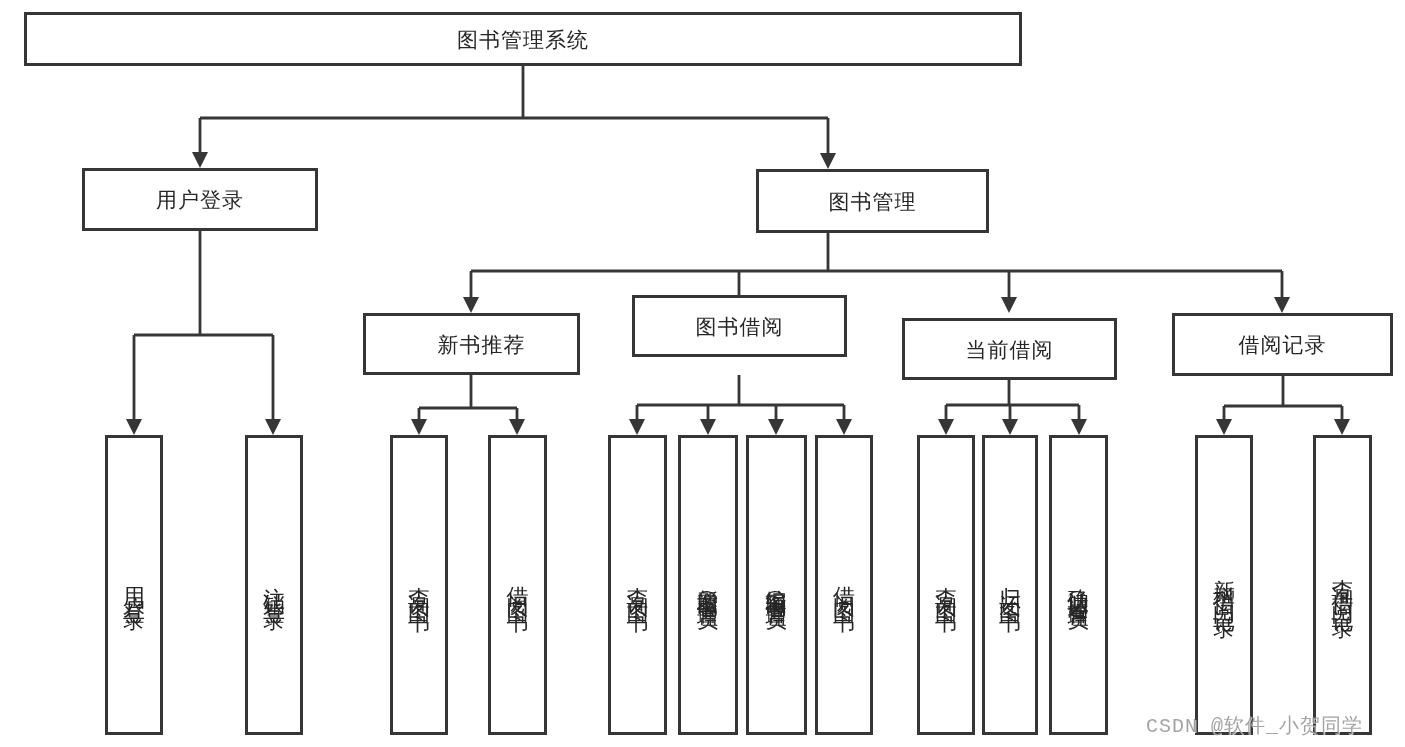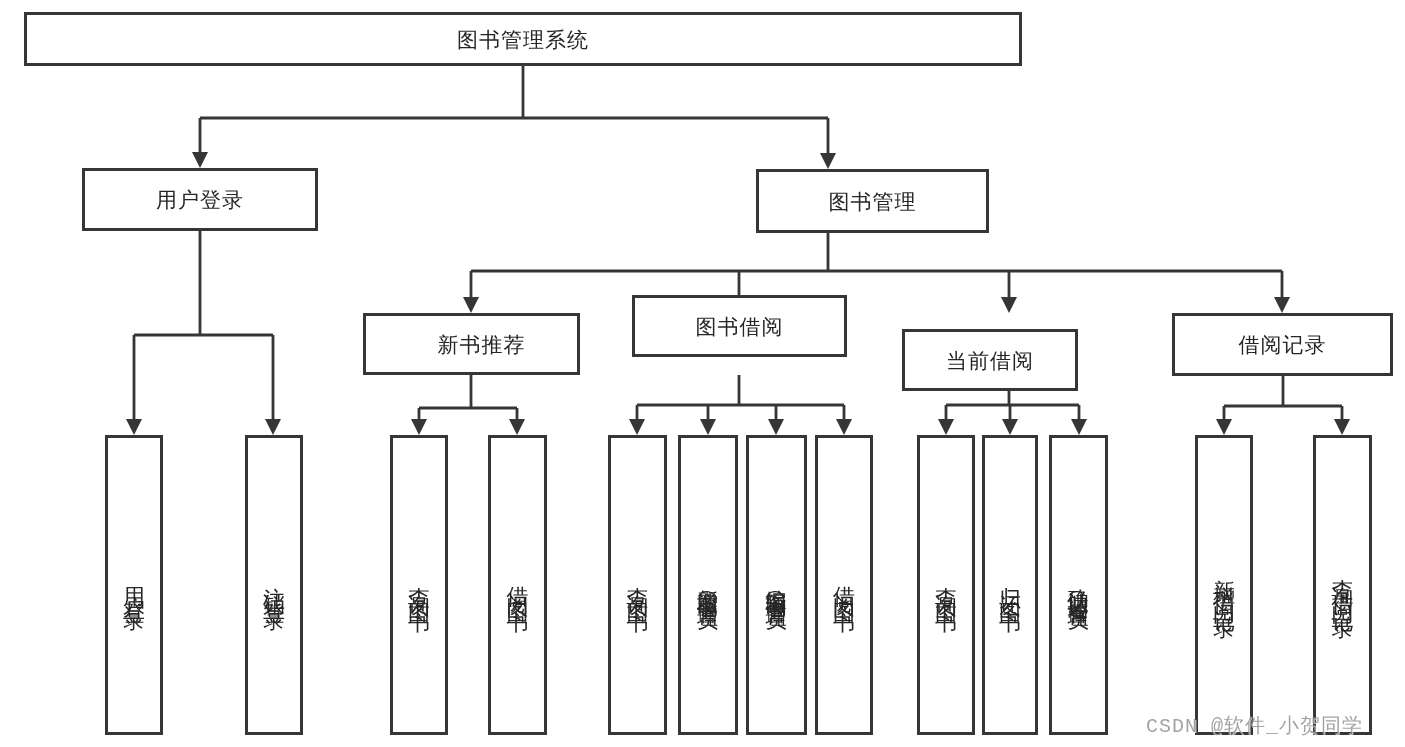--- a/index.html
+++ b/index.html
@@ -116,21 +116,21 @@
   <div class="node" style="left:712px; top:169px; width:233px; height:64px;margin-left:44px;">
     <span>图书管理</span>
   </div>
 
   <div class="node" style="left:363px; top:313px; width:217px; height:62px;padding-left:20px;">
     <span>新书推荐</span>
   </div>
   <div class="node" style="left:632px; top:295px; width:215px; height:62px;">
     <span>图书借阅</span>
   </div>
-  <div class="node" style="left:902px; top:329px; width:176px; height:62px;">
+  <div class="node" style="left:902px; top:318px; width:215px; height:62px;">
     <span>当前借阅</span>
   </div>
   <div class="node" style="left:1172px; top:313px; width:221px; height:63px;">
     <span>借阅记录</span>
   </div>
 
   <div class="vnode" style="left:105px; width:58px;">
     <span class="vlabel">用户登录</span>
   </div>
   <div class="vnode" style="left:245px; width:58px;">

